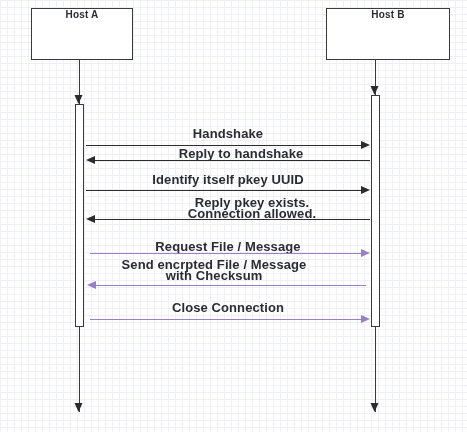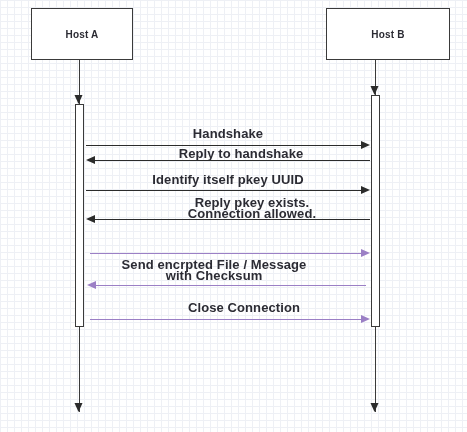--- a/index.html
+++ b/index.html
@@ -37,21 +37,20 @@
     border-top: 9px solid #2b2b2b;
     transform: translateX(-4.5px);
   }
 
   .host-box {
     position: absolute;
     box-sizing: border-box;
     border: 1.4px solid #3a3a3a;
     background: #ffffff;
     display: flex;
-    align-items: center;
     justify-content: center;
   }
   .host-label {
     font-size: 10px;
     color: #2b2b33;
     letter-spacing: 0.2px;
     font-weight: 600;
   }
 
   .activation {
@@ -133,25 +132,26 @@
 
   <div class="msg-label" style="left:86px; top:174px; width:284px;">Identify itself pkey UUID</div>
   <div class="msg-line" style="left:86px; top:190px; width:275px;"></div>
   <div class="head-right" style="left:361px; top:185.5px;"></div>
 
   <div class="msg-label" style="left:86px; top:197px; width:332px;">Reply pkey exists.
 Connection allowed.</div>
   <div class="msg-line" style="left:95px; top:219px; width:275px;"></div>
   <div class="head-left" style="left:86px; top:214.5px;"></div>
 
+  <div class="msg-label" style="left:86px; top:241px; width:284px;">Request File / Message</div>
   <div class="msg-line purple" style="left:90px; top:253px; width:271px;"></div>
   <div class="head-right purple" style="left:361px; top:248.5px;"></div>
 
   <div class="msg-label" style="left:86px; top:259px; width:256px;">Send encrpted File / Message
 with Checksum</div>
   <div class="msg-line purple" style="left:95px; top:285px; width:271px;"></div>
   <div class="head-left purple" style="left:87px; top:280.5px;"></div>
 
-  <div class="msg-label" style="left:102px; top:302px; width:284px;">Close Connection</div>
+  <div class="msg-label" style="left:86px; top:302px; width:284px;">Close Connection</div>
   <div class="msg-line purple" style="left:90px; top:319px; width:271px;"></div>
   <div class="head-right purple" style="left:361px; top:314.5px;"></div>
 
 </div>
 
 </body></html>

